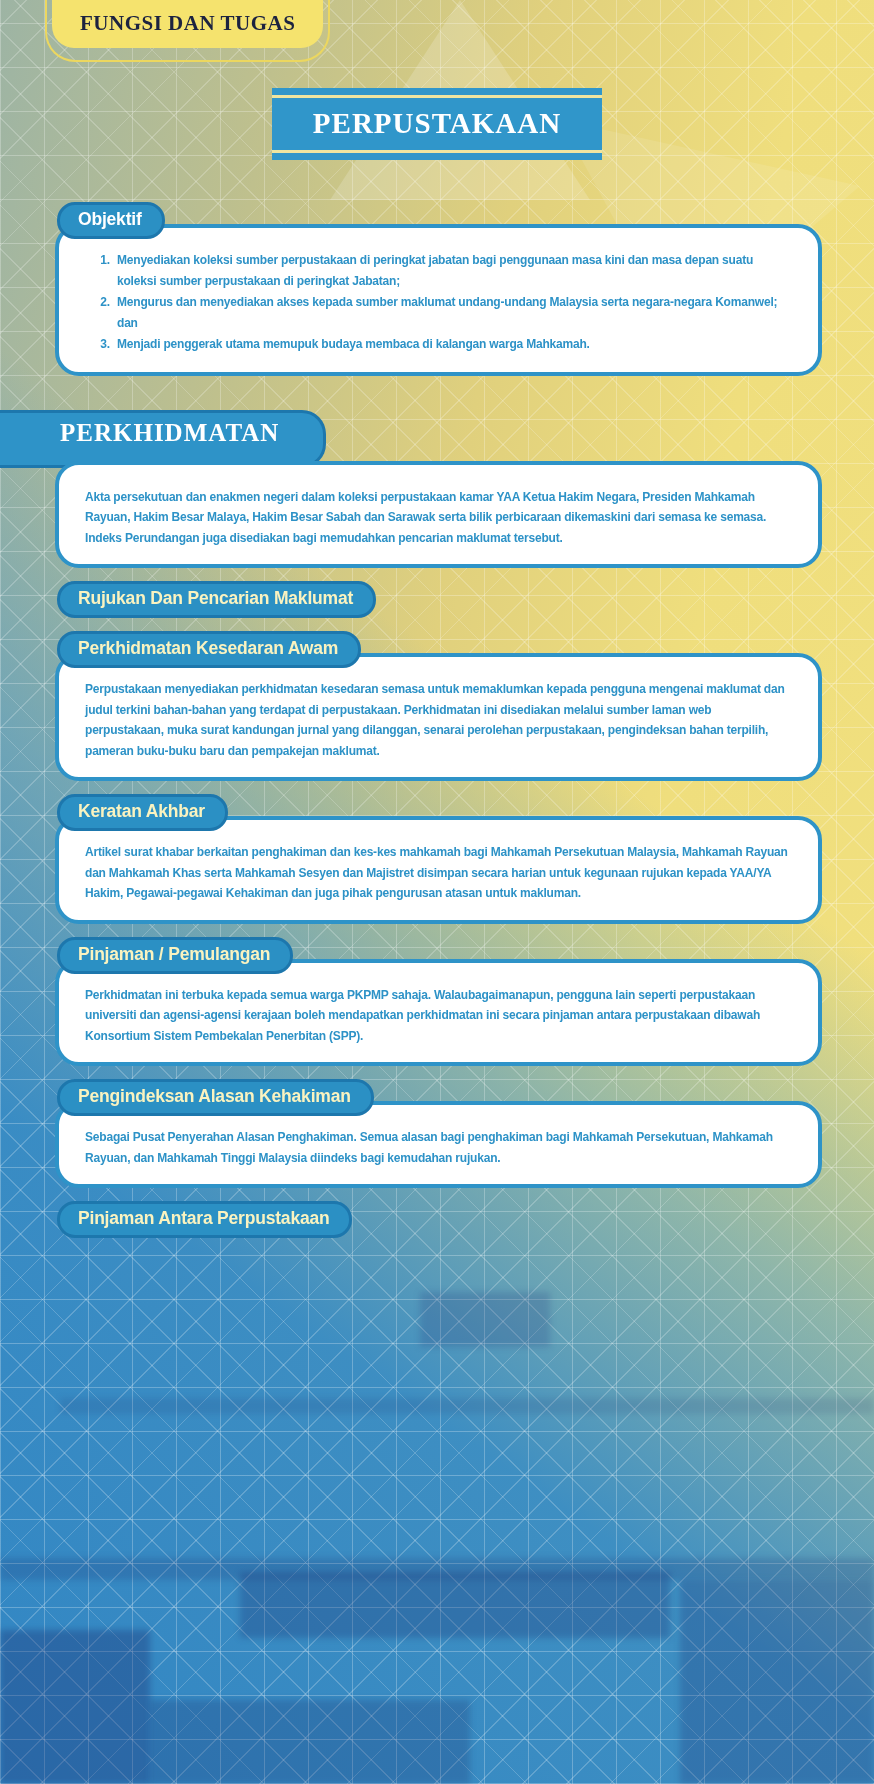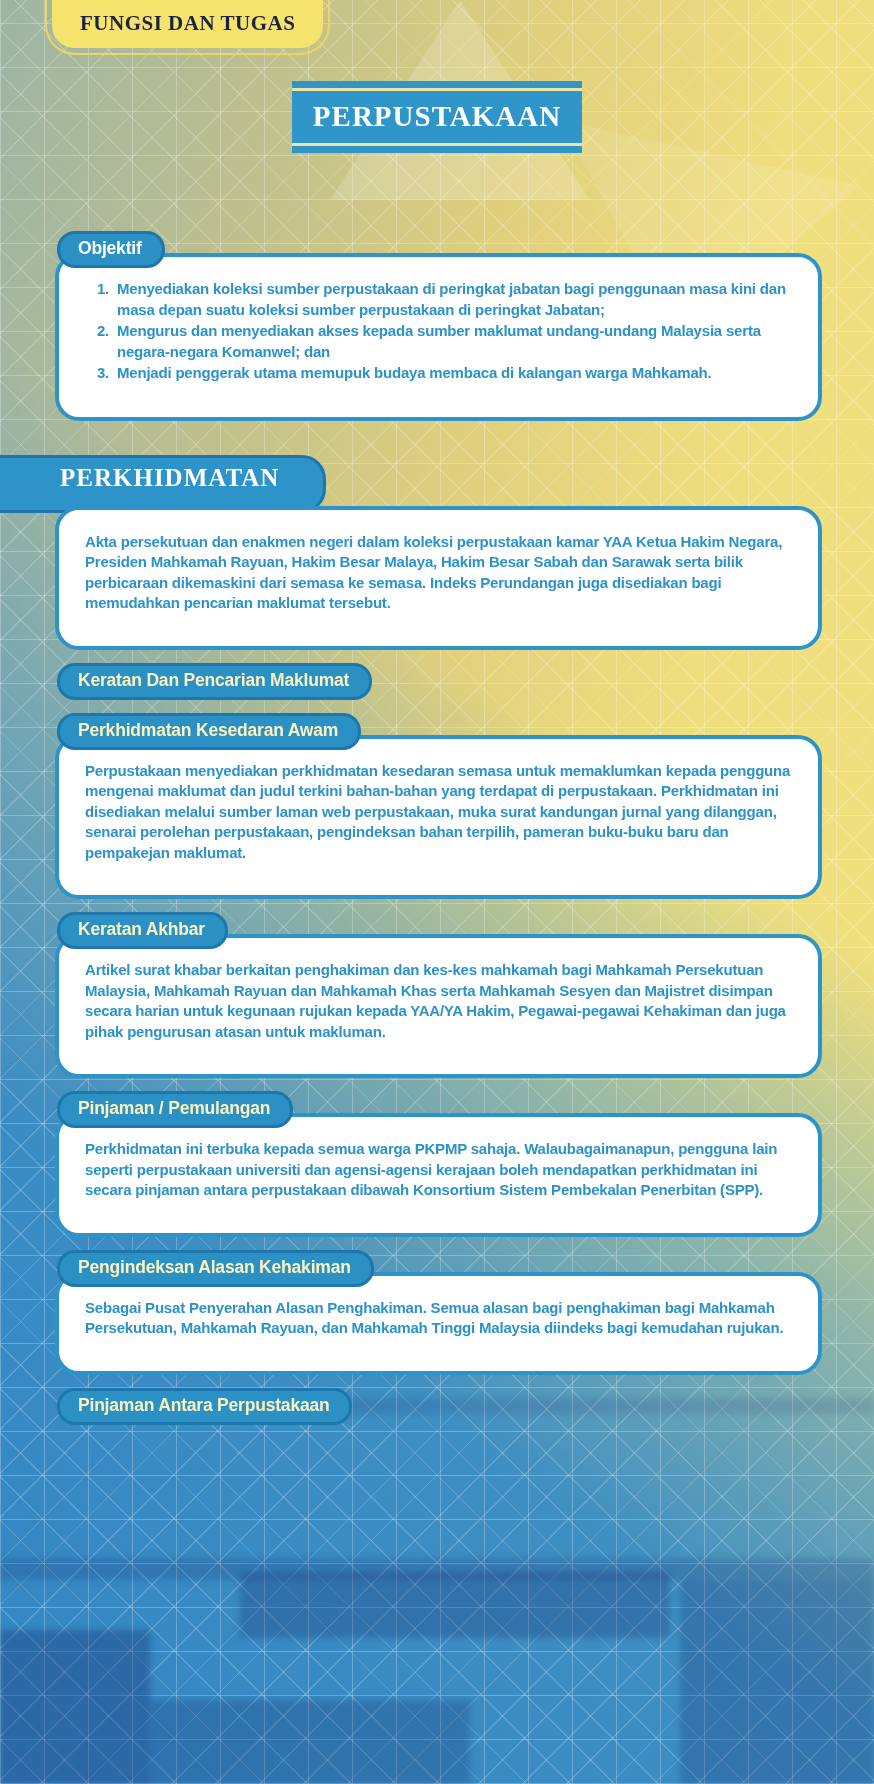--- a/index.html
+++ b/index.html
@@ -36,34 +36,34 @@
   .p7 { left: 60px;  top: 1398px; width: 814px; height: 16px; background: rgba(25,45,110,0.12); }
 
   .content { position: relative; z-index: 3; }
 
   
   .fungsi-wrap {
     display: inline-block;
     margin-left: 45px;
     border: 2px solid #ecd75f; border-top: none;
     border-radius: 0 0 30px 30px;
-    padding: 0 5px 5px 5px;
+    padding: 0 5px 12px 5px;
   }
   .fungsi {
     background: #f5e36e;
     border-radius: 0 0 22px 22px;
     padding: 11px 28px 12px 28px;
     font-family: "Liberation Serif", serif;
     font-weight: bold; font-size: 21px; letter-spacing: 0.5px;
     color: #1c2340;
   }
 
   
   .title-box {
-    width: 290px; margin: 26px auto 0 auto;
+    width: 330px; margin: 26px auto 0 auto;
     background: #3096ca;
     padding: 7px 0;
   }
   .title-inner {
     border-top: 3px solid #efe5a0; border-bottom: 3px solid #efe5a0;
     text-align: center; padding: 9px 0 10px 0;
     font-family: "Liberation Serif", serif;
     font-weight: bold; font-size: 29px; letter-spacing: 1px;
     color: #ffffff;
   }
@@ -76,32 +76,32 @@
     display: inline-block;
     margin-left: 2px;
     background: #2b90c4;
     border: 3px solid #1d77ad;
     border-radius: 18px;
     padding: 4px 20px 6px 18px;
     font-weight: bold; font-size: 17.5px;
     color: #faf3c0;
     letter-spacing: -0.2px;
   }
-  .pill.white { color: #ffffff; margin-top: 36px; }
+  .pill.white { color: #ffffff; }
 
   
   .wbox {
     position: relative; z-index: 1;
     margin-top: -15px;
     background: #ffffff;
     border: 4.5px solid #2e93c8;
     border-radius: 24px;
-    padding: 22px 26px 32px 26px;
+    padding: 22px 26px 16px 26px;
     color: #2d92c7;
-    font-weight: bold; font-size: 15px; line-height: 20.5px;
+    font-weight: bold; font-size: 12px; line-height: 20.5px;
     letter-spacing: -0.2px;
   }
   .wbox p { margin: 0; }
   .wbox ol { margin: 0; padding-left: 28px; }
   .wbox li { padding-left: 4px; margin-bottom: 1px; }
 
   .section { margin-bottom: 13px; }
   .objektif-section { margin-top: 42px; }
 
   
@@ -157,21 +157,21 @@
   <div class="perkhidmatan">PERKHIDMATAN</div>
 
   <div class="col">
     <div class="section">
       <div class="wbox">
         <p>Akta persekutuan dan enakmen negeri dalam koleksi perpustakaan kamar YAA Ketua Hakim Negara, Presiden Mahkamah Rayuan, Hakim Besar Malaya, Hakim Besar Sabah dan Sarawak serta bilik perbicaraan dikemaskini dari semasa ke semasa. Indeks Perundangan juga disediakan bagi memudahkan pencarian maklumat tersebut.</p>
       </div>
     </div>
 
     <div class="section">
-      <div class="pill">Keratan Dan Pencarian Maklumat</div>
+      <div class="pill">Rujukan Dan Pencarian Maklumat</div>
     </div>
 
     <div class="section">
       <div class="pill">Perkhidmatan Kesedaran Awam</div>
       <div class="wbox">
         <p>Perpustakaan menyediakan perkhidmatan kesedaran semasa untuk memaklumkan kepada pengguna mengenai maklumat dan judul terkini bahan-bahan yang terdapat di perpustakaan. Perkhidmatan ini disediakan melalui sumber laman web perpustakaan, muka surat kandungan jurnal yang dilanggan, senarai perolehan perpustakaan, pengindeksan bahan terpilih, pameran buku-buku baru dan pempakejan maklumat.</p>
       </div>
     </div>
 
     <div class="section">

